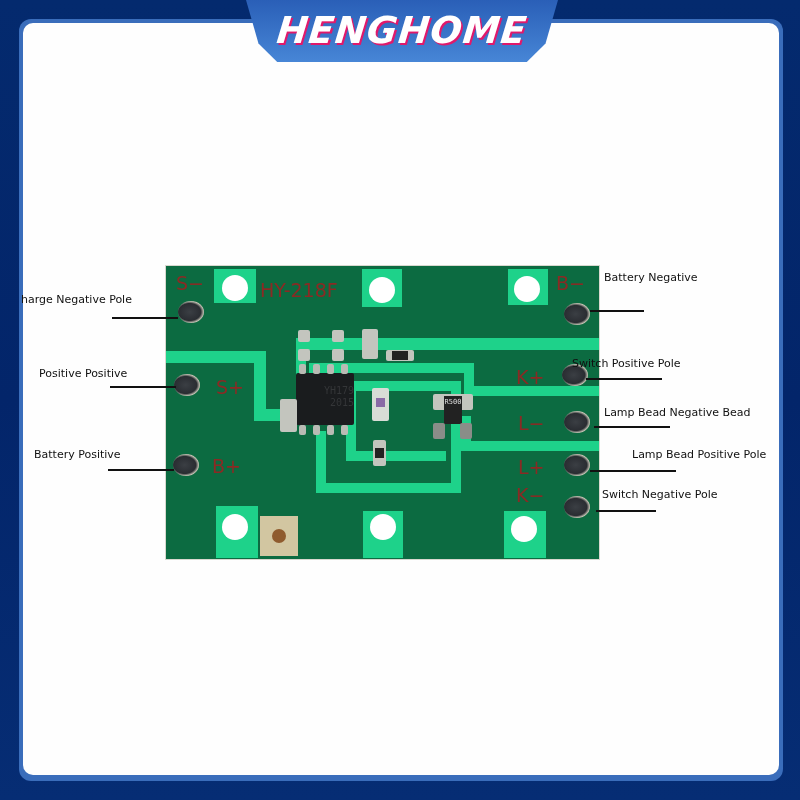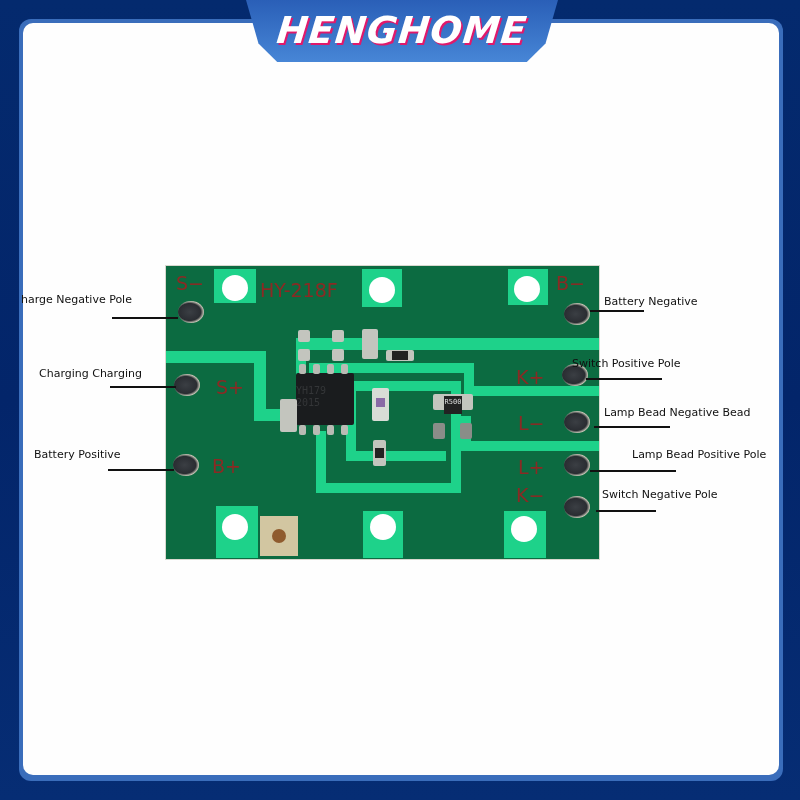--- a/index.html
+++ b/index.html
@@ -22,21 +22,21 @@
   .pcb{position:absolute;left:165px;top:265px;width:433px;height:293px;
        background:#0c6b41;border:1px solid #d8d8cf;}
   .trace{position:absolute;background:#1ed28a;}
   .hole{position:absolute;width:26px;height:26px;border-radius:50%;background:#fff;}
   .pad-sq{position:absolute;background:#1ed28a;}
   .silk{position:absolute;color:#8a2a24;font-family:"DejaVu Sans","Liberation Sans",sans-serif;
         font-size:19px;line-height:1;}
   .solder{position:absolute;width:26px;height:22px;border-radius:50%;
           background:radial-gradient(ellipse at 45% 50%,#3b3f44 0%,#2a2d32 55%,#c8c6b8 70%,#8a7a55 85%,#6a3f26 100%);}
   .chip{position:absolute;left:296px;top:373px;width:58px;height:52px;background:#1a1c1e;border-radius:2px;}
-  .chip-text{position:absolute;left:0;top:12px;width:58px;text-align:left;color:#343638;font-size:10px;line-height:12px;font-family:"DejaVu Sans Mono","Liberation Mono",monospace;}
+  .chip-text{position:absolute;left:0;top:12px;width:58px;text-align:right;color:#343638;font-size:10px;line-height:12px;font-family:"DejaVu Sans Mono","Liberation Mono",monospace;}
   .pin{position:absolute;width:7px;height:10px;background:#b9bbb4;border-radius:2px;}
   .smd{position:absolute;background:#c3c5be;border-radius:2px;}
   .smd-body{position:absolute;background:#222;}
   .copper{position:absolute;width:14px;height:14px;background:#8f5b2e;border-radius:50%;}
   .label{position:absolute;font-family:"DejaVu Sans","Liberation Sans",sans-serif;
          font-size:11px;color:#111;white-space:nowrap;line-height:1;}
   .leader{position:absolute;height:1.5px;background:#111;}
 </style>
 </head>
 <body>
@@ -126,32 +126,32 @@
 <div class="smd" style="left:332px;top:349px;width:12px;height:12px;"></div>
 <div class="smd" style="left:362px;top:329px;width:16px;height:30px;"></div>
 <div class="smd" style="left:386px;top:350px;width:28px;height:11px;"></div>
 <div class="smd-body" style="left:392px;top:351px;width:16px;height:9px;"></div>
 <div class="smd" style="left:280px;top:399px;width:17px;height:33px;"></div>
 <div class="smd" style="left:372px;top:388px;width:17px;height:33px;background:#d8dcd6;"></div>
 <div style="position:absolute;left:376px;top:398px;width:9px;height:9px;background:#8a6aa6;"></div>
 <div class="smd" style="left:373px;top:440px;width:13px;height:26px;"></div>
 <div class="smd-body" style="left:375px;top:448px;width:9px;height:10px;"></div>
 <div class="smd" style="left:433px;top:394px;width:40px;height:16px;"></div>
-<div class="smd-body" style="left:444px;top:396px;width:18px;height:18px;color:#ddd;font-size:7px;line-height:12px;text-align:center;font-family:'DejaVu Sans Mono',monospace;">R500</div>
+<div class="smd-body" style="left:444px;top:396px;width:18px;height:28px;color:#ddd;font-size:7px;line-height:12px;text-align:center;font-family:'DejaVu Sans Mono',monospace;">R500</div>
 <div class="smd" style="left:433px;top:423px;width:12px;height:16px;background:#8a8d88;"></div>
 <div class="smd" style="left:460px;top:423px;width:12px;height:16px;background:#8a8d88;"></div>
 
 <div class="label" style="left:21px;top:294px;">harge Negative Pole</div>
 <div class="leader" style="left:112px;top:317px;width:66px;"></div>
-<div class="label" style="left:39px;top:368px;">Charging Charging</div>
+<div class="label" style="left:39px;top:368px;">Positive Positive</div>
 <div class="leader" style="left:110px;top:386px;width:66px;"></div>
 <div class="label" style="left:34px;top:449px;">Battery Positive</div>
 <div class="leader" style="left:108px;top:469px;width:66px;"></div>
 
-<div class="label" style="left:604px;top:296px;">Battery Negative</div>
+<div class="label" style="left:604px;top:272px;">Battery Negative</div>
 <div class="leader" style="left:590px;top:310px;width:54px;"></div>
 <div class="label" style="left:572px;top:358px;">Switch Positive Pole</div>
 <div class="leader" style="left:586px;top:378px;width:76px;"></div>
 <div class="label" style="left:604px;top:407px;">Lamp Bead Negative Bead</div>
 <div class="leader" style="left:594px;top:426px;width:76px;"></div>
 <div class="label" style="left:600px;top:449px;padding-left:32px;">Lamp Bead Positive Pole</div>
 <div class="leader" style="left:590px;top:470px;width:86px;"></div>
 <div class="label" style="left:602px;top:489px;">Switch Negative Pole</div>
 <div class="leader" style="left:596px;top:510px;width:60px;"></div>
 

